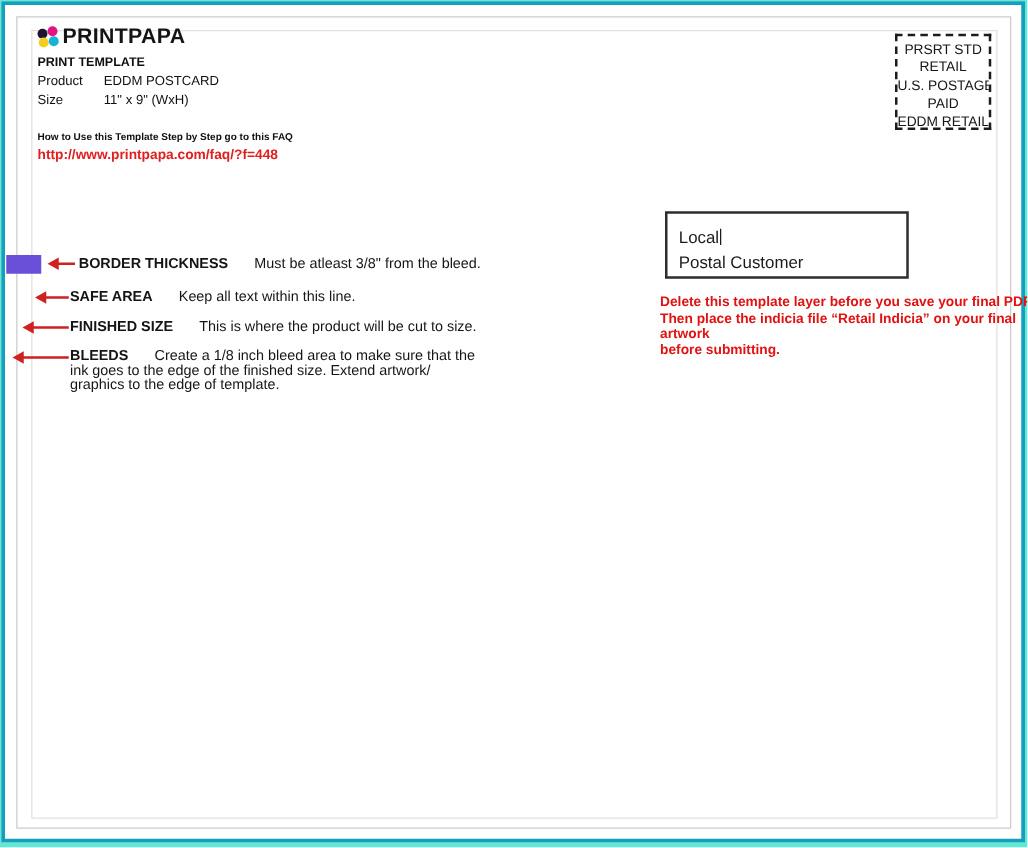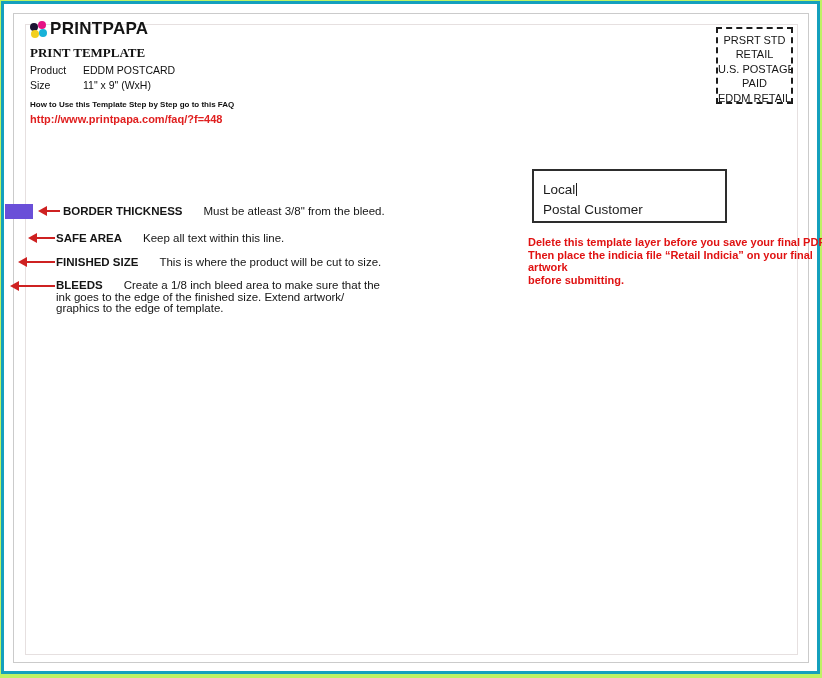--- a/index.html
+++ b/index.html
@@ -1,39 +1,39 @@
 <!DOCTYPE html>
 <html><head>
 <meta charset="utf-8">
 <style>
   html,body{margin:0;padding:0;background:#fff;}
   *{box-sizing:border-box;}
   body{font-family:"Liberation Sans","DejaVu Sans",sans-serif;}
 
-  .canvas{position:relative;width:822px;height:678px;background:#bef264;overflow:hidden;}
+  .canvas{position:relative;width:822px;height:678px;background:#5eead4;overflow:hidden;}
   .teal-frame{position:absolute;left:1px;top:1px;right:2px;bottom:4px;border:3px solid #14a0bd;background:#fff;}
 
   .finished-rect{position:absolute;left:13px;top:13px;right:13px;bottom:15px;border:1px solid #cbcbcb;}
   .safe-rect{position:absolute;left:25px;top:24px;right:24px;bottom:23px;border:1px solid #e6e0e0;}
 
   
   .header{position:absolute;left:30px;top:20px;color:#101010;}
   .brand-row{display:flex;align-items:center;height:18px;}
   .logo{position:relative;width:17px;height:17px;margin-right:3px;}
   .logo i{position:absolute;width:8px;height:8px;border-radius:50%;}
   .logo .d1{left:0;top:2px;background:#1c1433;}
   .logo .d2{left:8px;top:0;background:#e51284;}
   .logo .d3{left:1px;top:9px;background:#f2cf1f;}
   .logo .d4{left:9px;top:8px;background:#17b2d8;}
   .brand-name{font-size:17px;font-weight:bold;letter-spacing:.3px;color:#141414;}
-  .tmpl-title{margin-top:7px;font-size:13px;font-weight:bold;font-family:Liberation Serif, serif;}
+  .tmpl-title{margin-top:7px;font-size:10px;font-weight:bold;}
   .field-row{margin-top:3px;font-size:10.5px;display:flex;}
   .field-label{width:53px;}
   .field-value{margin-left:0;}
-  .faq-note{margin-top:9px;font-size:8px;font-weight:bold;}
+  .faq-note{margin-top:19px;font-size:8px;font-weight:bold;}
   .faq-url{margin-top:2px;font-size:11px;font-weight:bold;color:#e02020;text-decoration:none;display:inline-block;}
 
   
   .indicia{position:absolute;left:716px;top:27px;width:77px;height:77px;border:2px dashed #1c1c1c;
            text-align:center;font-size:11px;line-height:14.4px;color:#161616;padding-top:4px;
            white-space:nowrap;overflow:hidden;}
 
   
   .address-box{position:absolute;left:532px;top:169px;width:195px;height:54px;border:2px solid #2d2d2d;
                padding:9px 15px 0 9px;font-size:13.5px;line-height:20px;color:#1b1b1b;background:#fff;}

